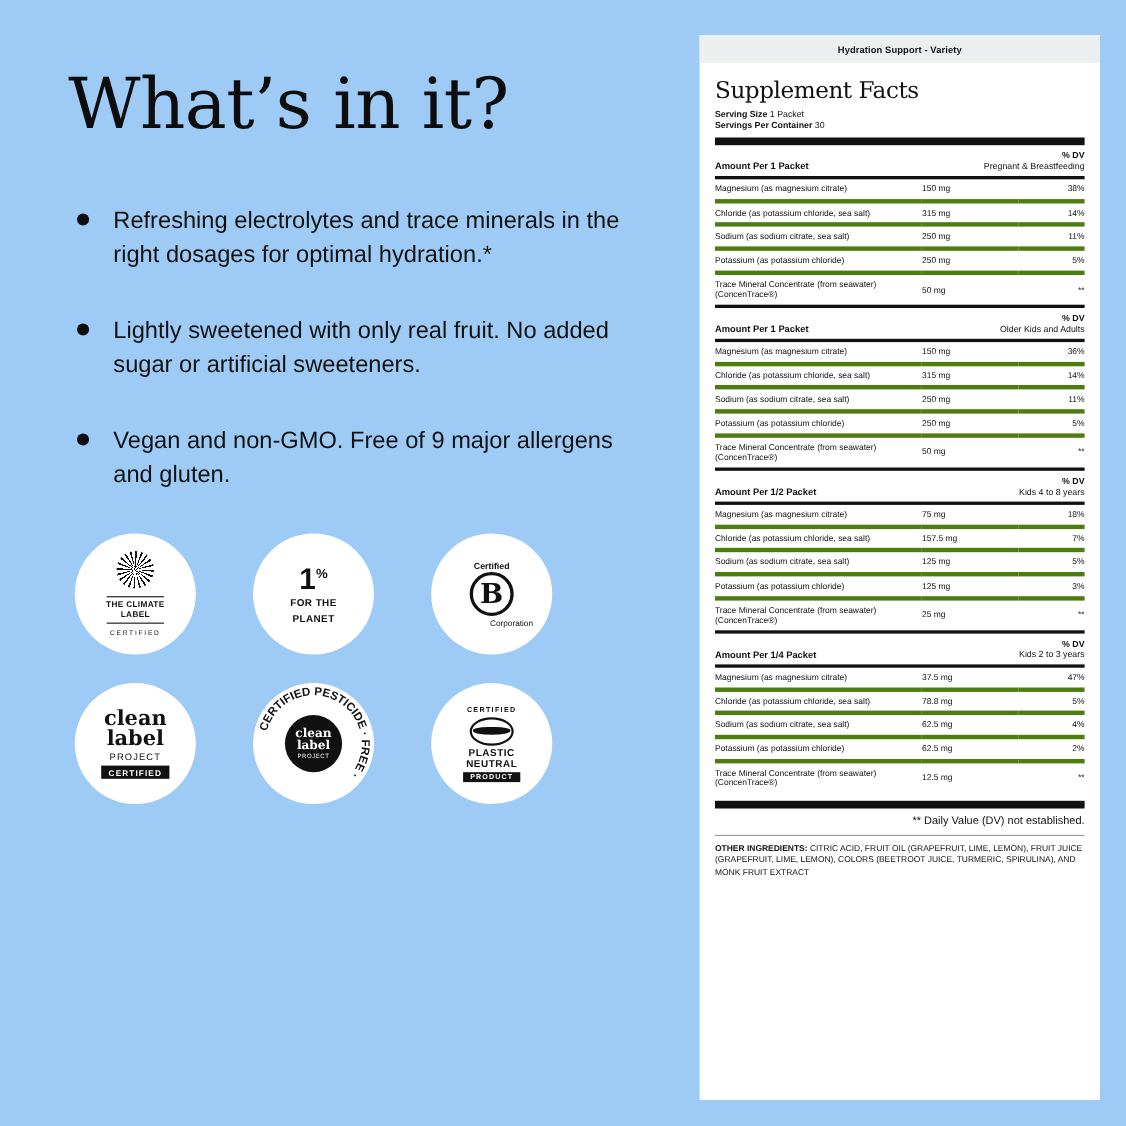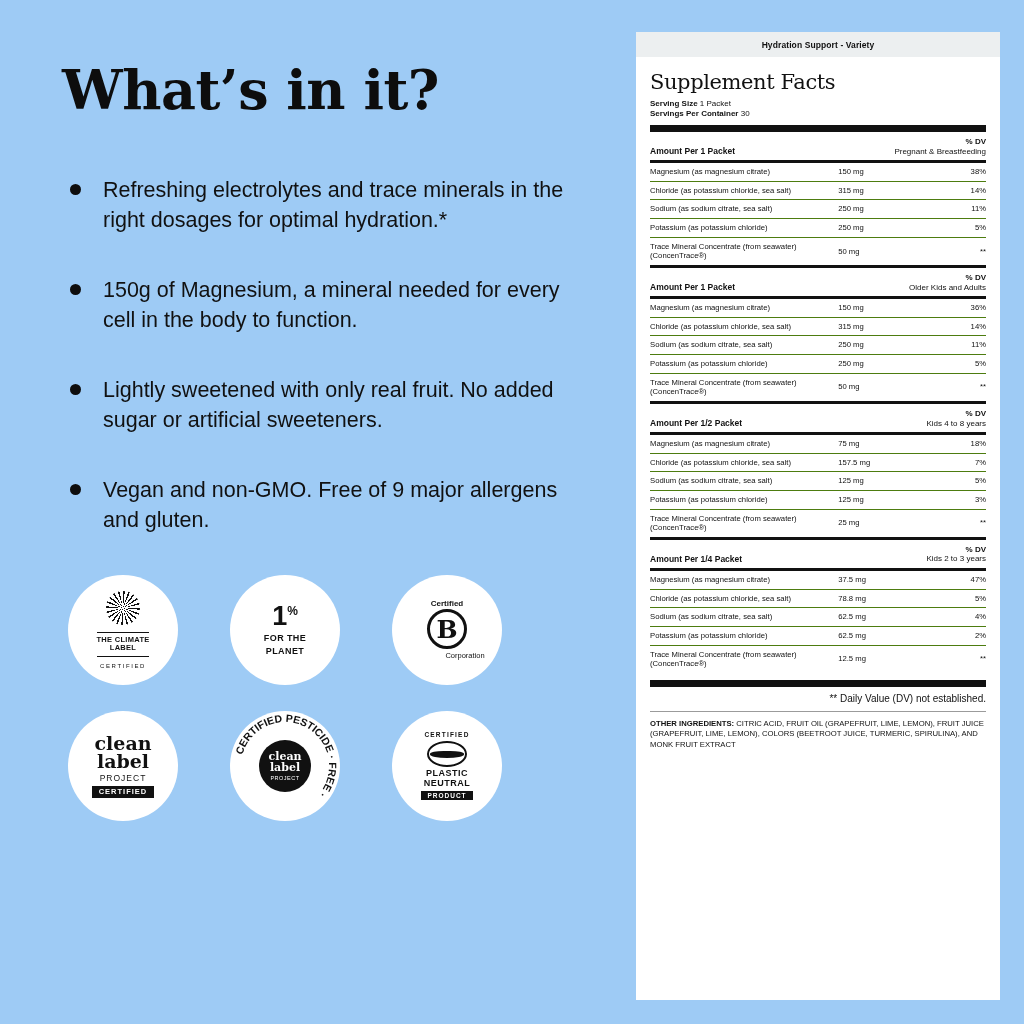--- a/index.html
+++ b/index.html
@@ -9,22 +9,22 @@
     background:#9ecbf5;
     font-family:"Liberation Sans", sans-serif;
     overflow:hidden;
   }
   .page { position:relative; width:1024px; height:1024px; }
 
   
   .left { position:absolute; left:0; top:0; width:620px; height:1024px; padding:62px 40px 0 62px; }
   .headline {
     font-family:"DejaVu Serif", serif;
-    font-weight:700;
-    font-size:54px;
+    font-weight:400;
+    font-size:64px;
     line-height:1.05;
     color:#0d0d0d;
     letter-spacing:-0.5px;
     margin:0 0 56px 0;
   }
   .bullets { margin:4px; padding:0; list-style:none; }
   .bullet { display:flex; align-items:flex-start; margin-bottom:39px; }
   .dot {
     flex:0 0 auto;
     width:11px; height:11px; border-radius:50%;
@@ -151,21 +151,21 @@
   .group { margin-top:0; }
   .grp-head { display:flex; justify-content:space-between; align-items:flex-end; padding:5px 0 4px; }
   .grp-head .l { font-size:8.5px; font-weight:bold; }
   .grp-head .r { font-size:8px; text-align:right; line-height:1.2; }
   .grp-head .r .dv { font-weight:bold; }
 
   table.sf { width:100%; border-collapse:collapse; }
   table.sf td {
     font-size:7.7px;
     padding:4px 0 4px 0;
-    border-bottom:1px solid #4d7c0f;
+    border-bottom:4px solid #4d7c0f;
     vertical-align:middle;
     line-height:1.25;
   }
   table.sf td.name { width:56%; padding-right:6px; }
   table.sf td.amt { width:26%; }
   table.sf td.dv { width:18%; text-align:right;margin-top:40px; }
   table.sf tr:last-child td { border-bottom:none; }
 
   .footnote { font-size:10px; padding:6px 0 7px;text-align:right; }
   .other { font-size:7.7px; line-height:1.35; padding-top:7px; }
@@ -176,24 +176,20 @@
 
 <div class="page">
 
   <div class="left">
     <h1 class="headline">What’s in it?</h1>
 
     <ul class="bullets">
       <li class="bullet">
         <span class="dot"></span>
         <span class="btext">Refreshing electrolytes and trace minerals in the right dosages for optimal hydration.*</span>
-      </li>
-      <li class="bullet">
-        <span class="dot"></span>
-        <span class="btext">150g of Magnesium, a mineral needed for every cell in the body to function.</span>
       </li>
       <li class="bullet">
         <span class="dot"></span>
         <span class="btext">Lightly sweetened with only real fruit. No added sugar or artificial sweeteners.</span>
       </li>
       <li class="bullet">
         <span class="dot"></span>
         <span class="btext">Vegan and non-GMO. Free of 9 major allergens and gluten.</span>
       </li>
     </ul>

